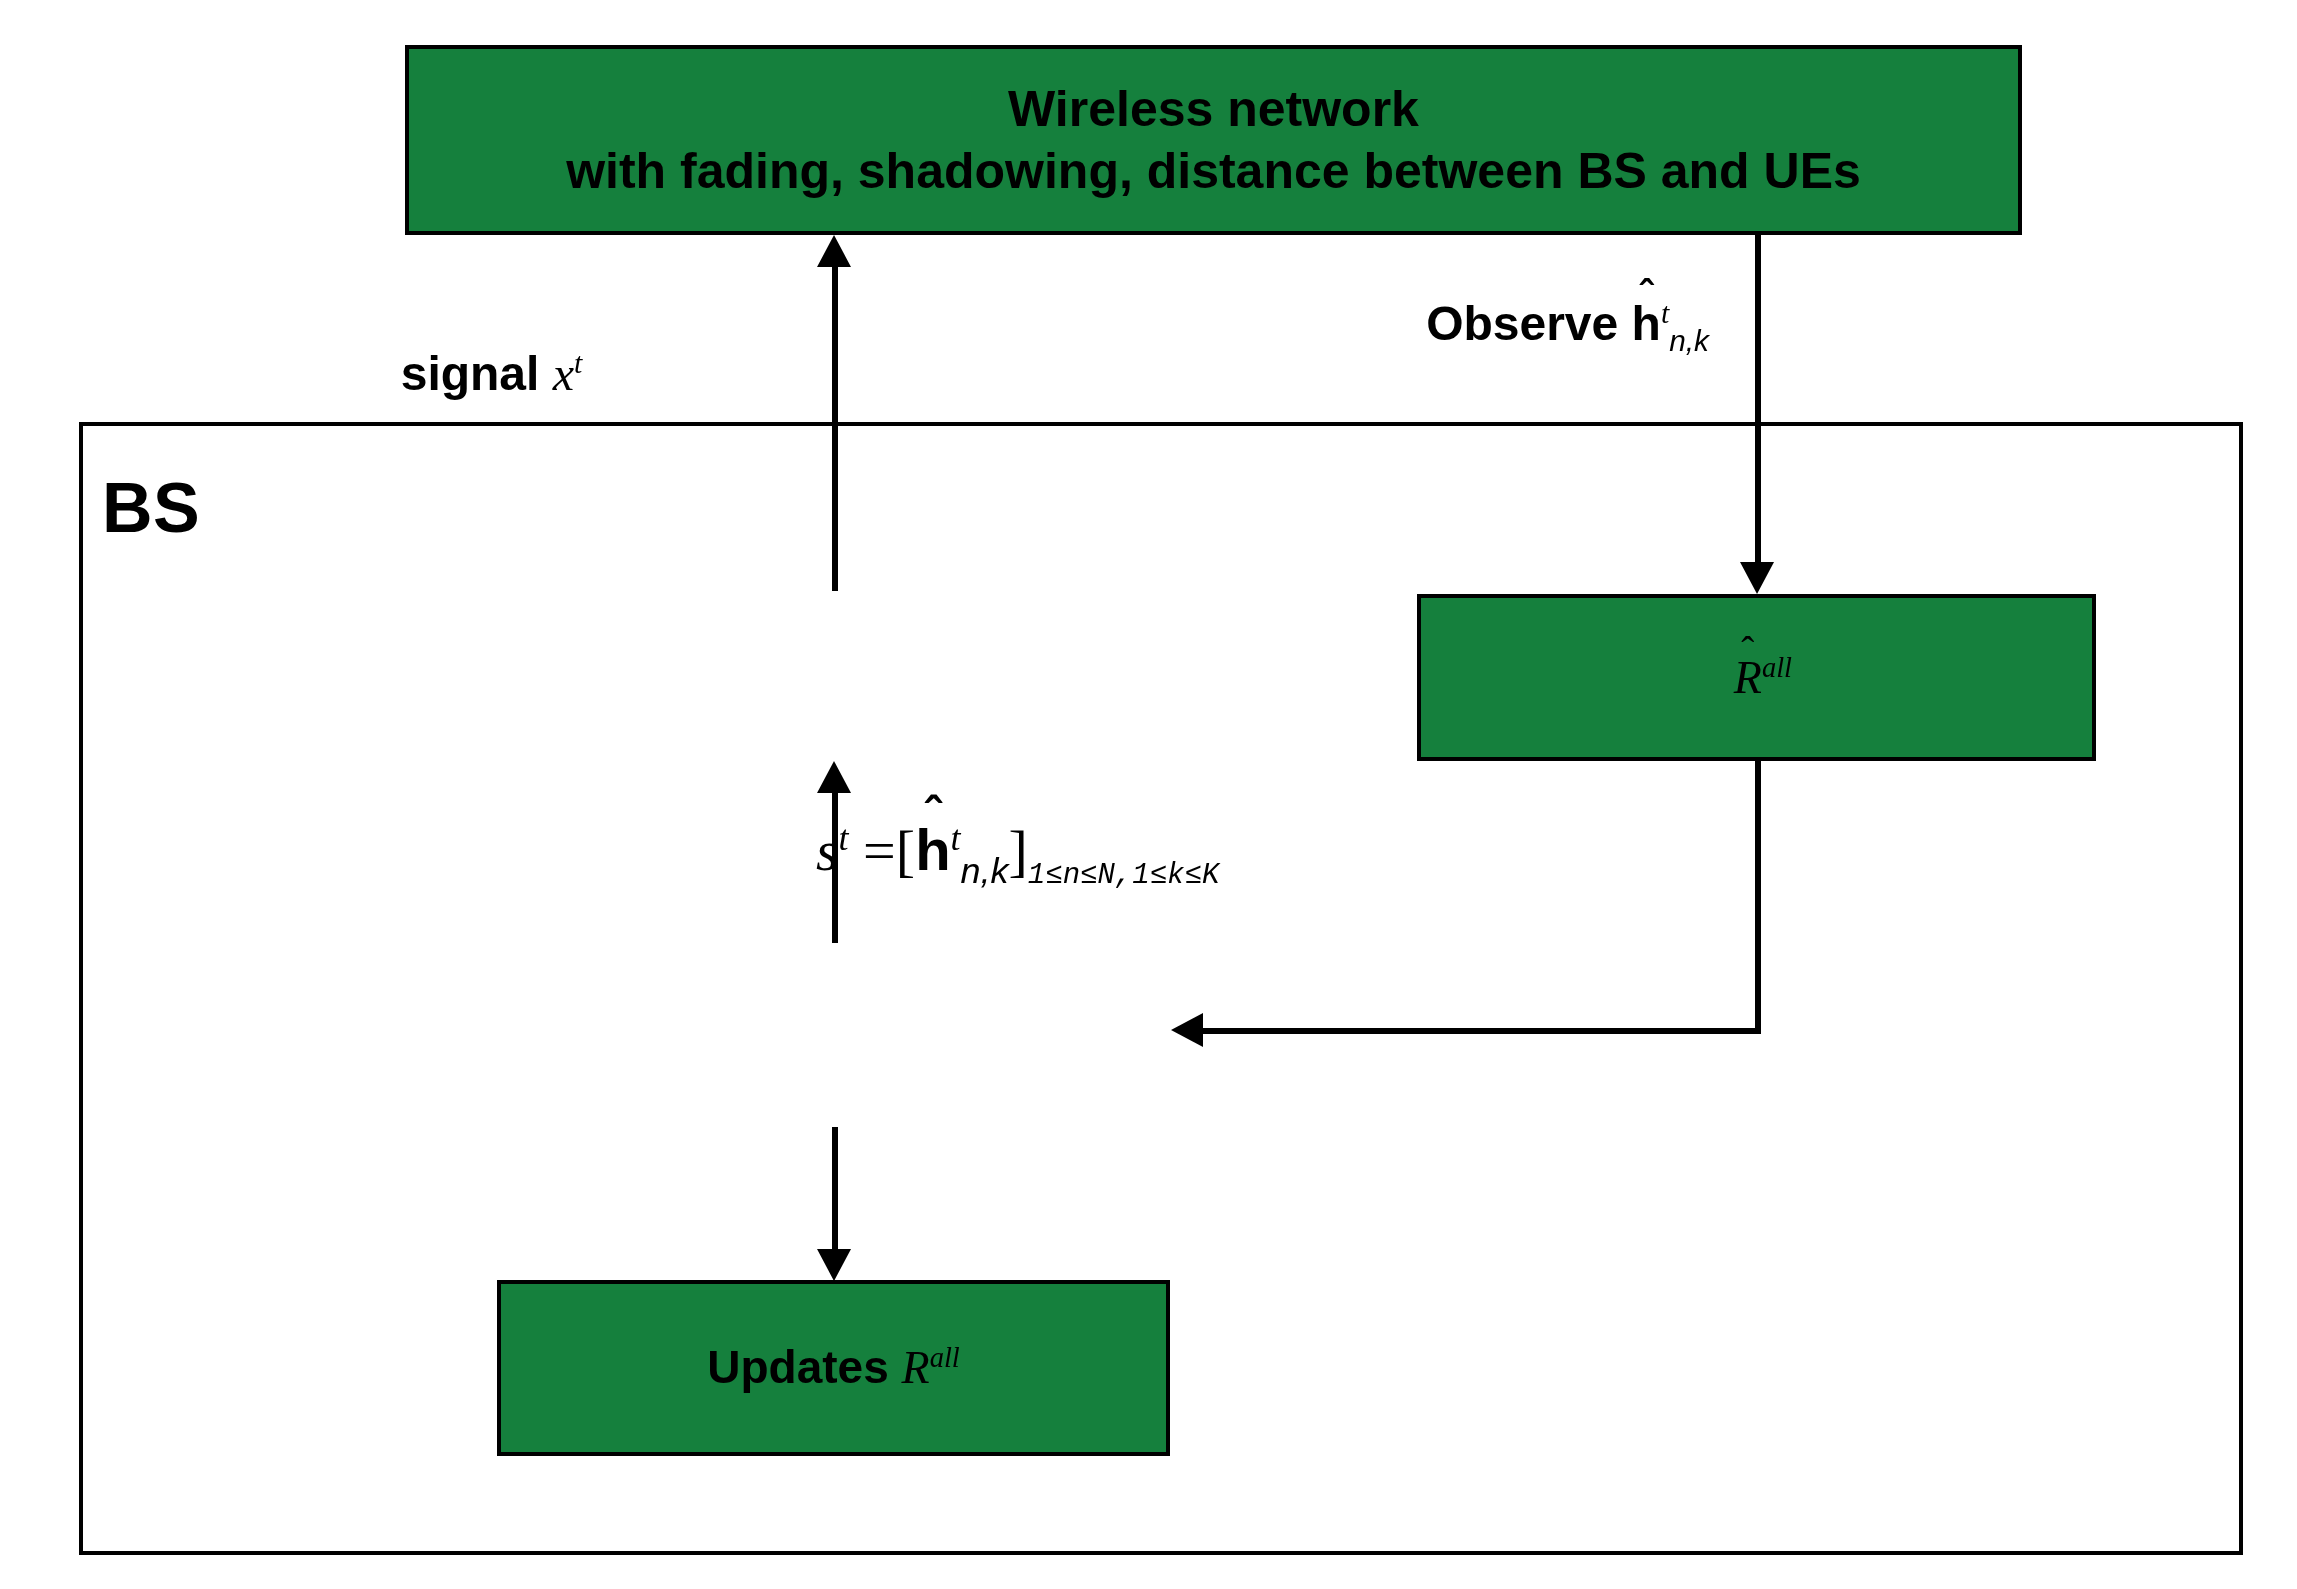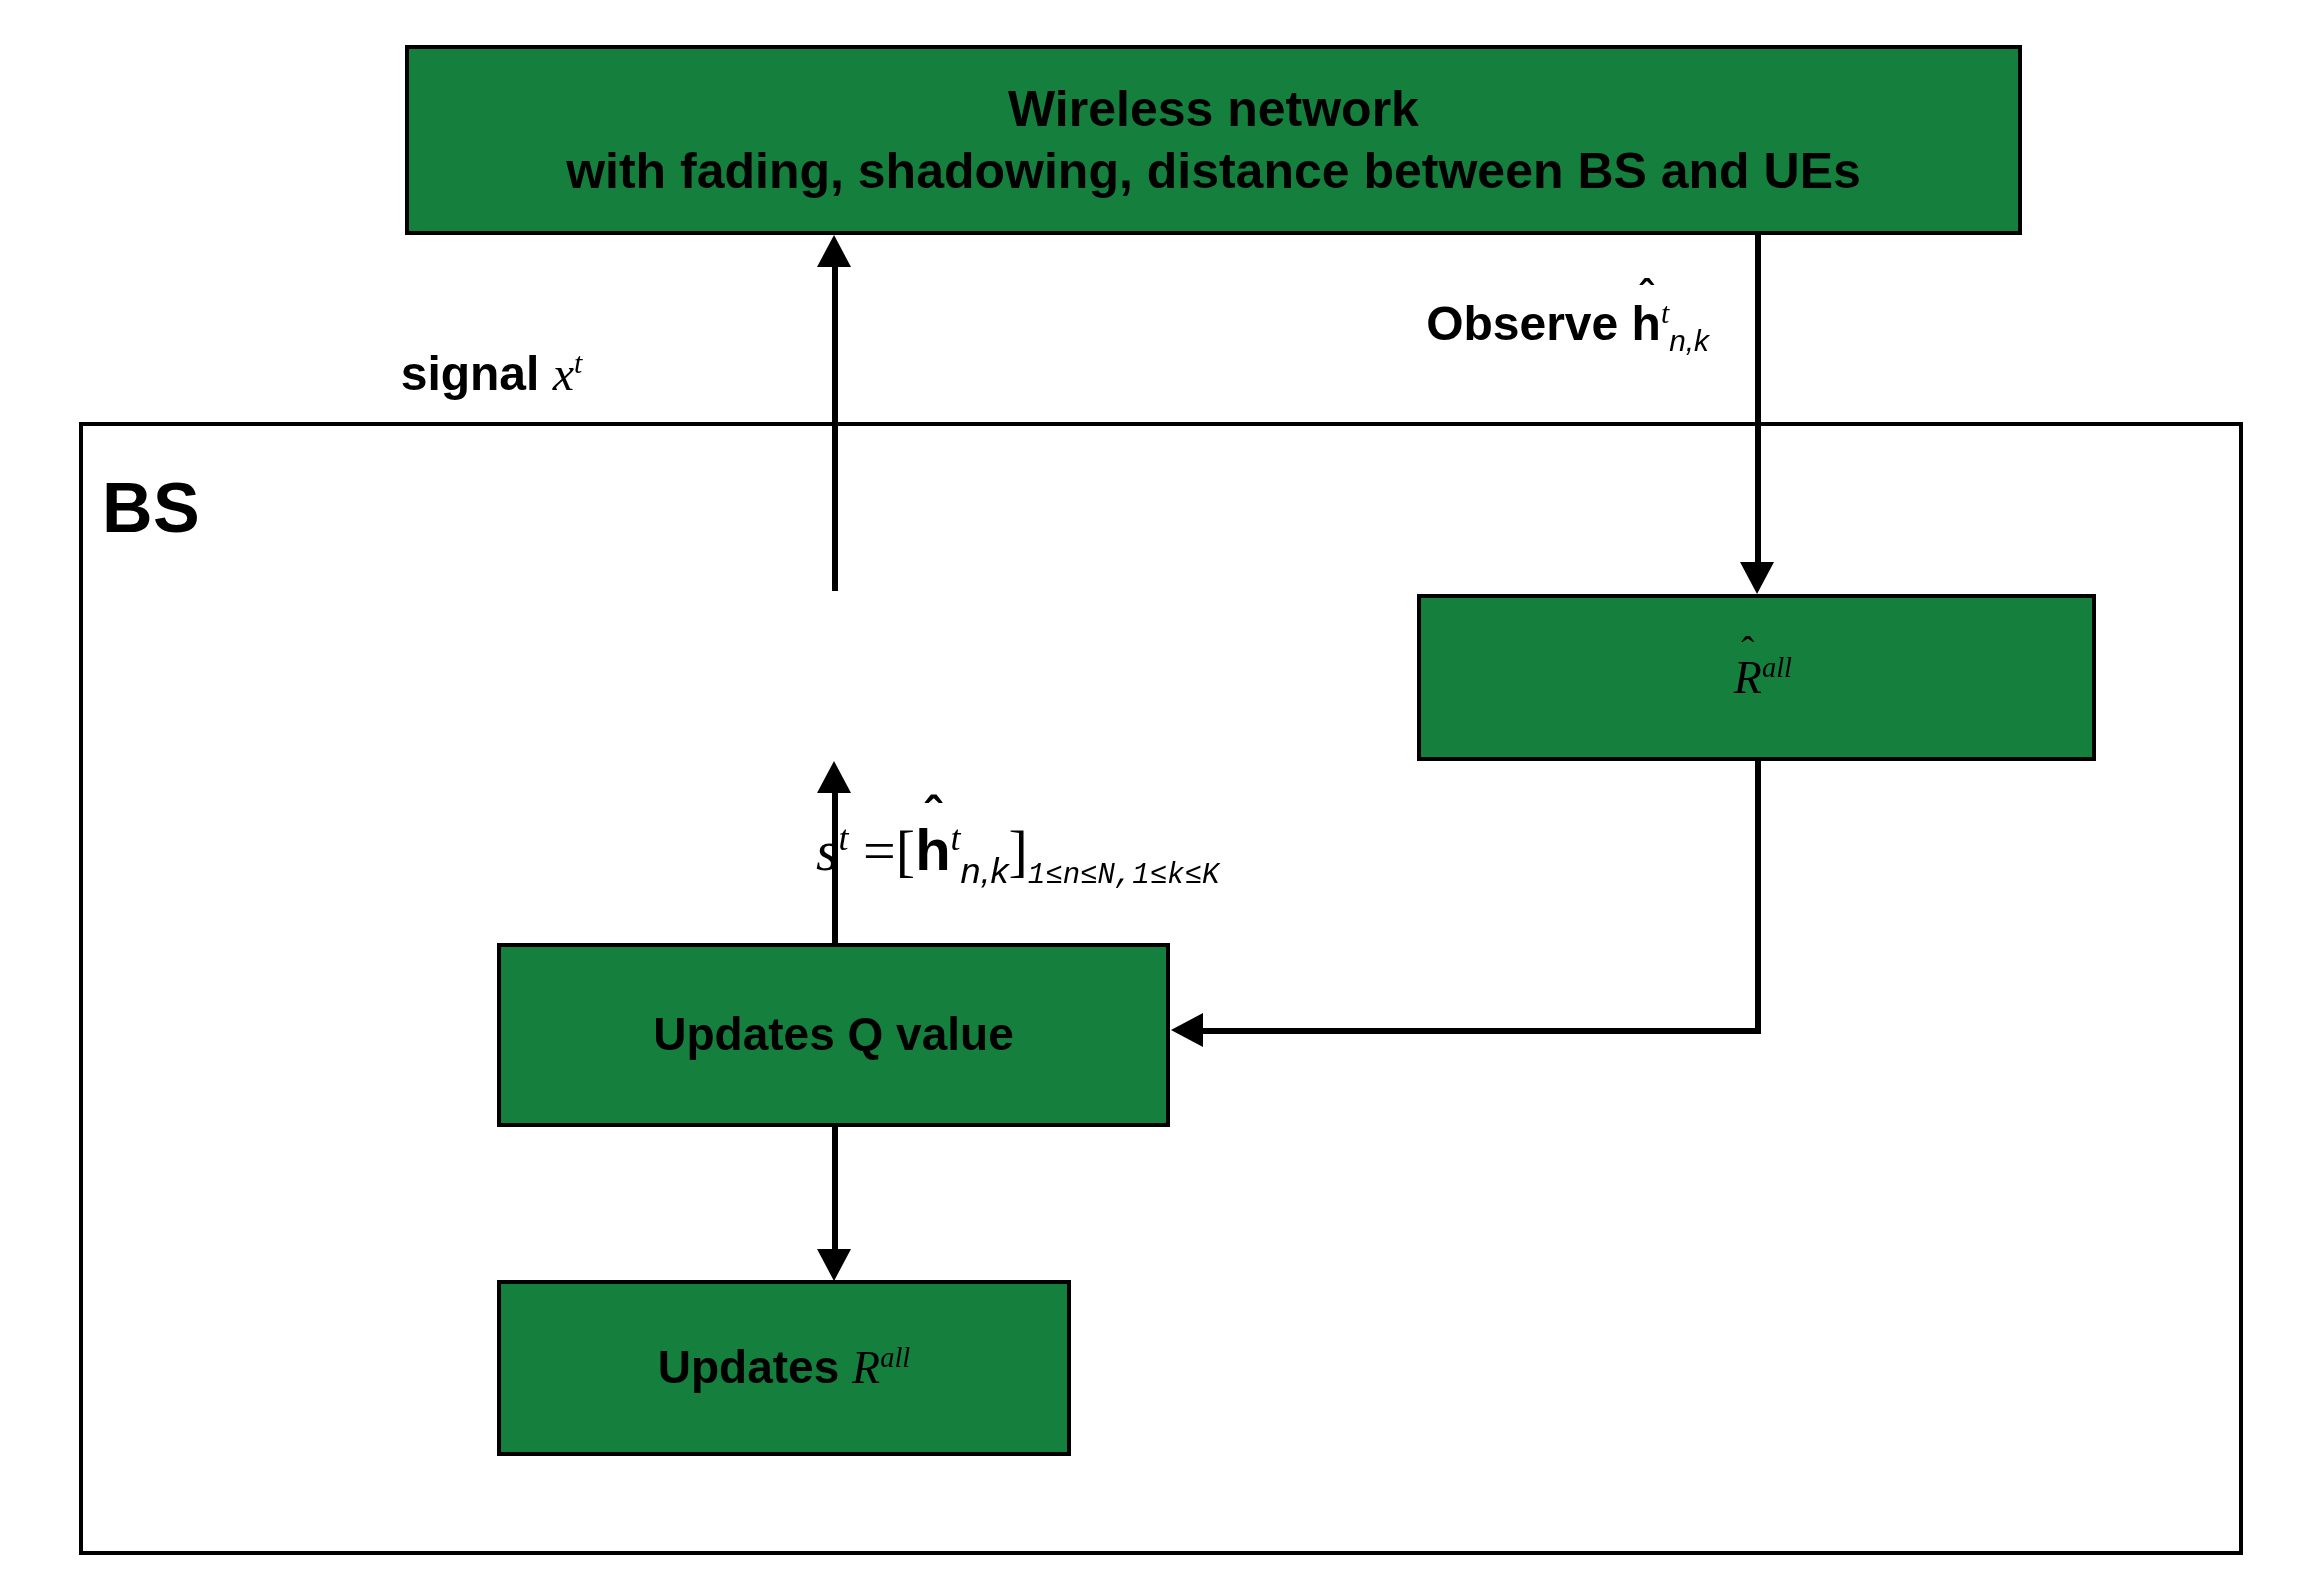--- a/index.html
+++ b/index.html
@@ -74,21 +74,21 @@
   #updateq-box {
     left: 497px;
     top: 943px;
     width: 673px;
     height: 184px;
     font-size: 46px;
   }
   #updater-box {
     left: 497px;
     top: 1280px;
-    width: 574px;
+    width: 673px;
     height: 176px;
     font-size: 46px;
   }
   
   .mi {
     font-family: "Liberation Serif", serif;
     font-style: italic;
     font-weight: normal;
   }
   .mb {
@@ -237,23 +237,20 @@
   </div>
 
   <div id="state-eq">
     <span class="mi">s</span><span class="sup">t</span>
     <span>=</span><span>[</span><span class="hatwrap mb"><span class="hatmark">ˆ</span><span>h</span></span><span class="sup">t</span><span class="sub">n,k</span><span>]</span><span class="rng">1≤n≤N,1≤k≤K</span>
   </div>
 
   <div class="vline" style="left:832px; top:792px; height:151px;"></div>
   <div class="arrow-up" style="left:817px; top:761px;"></div>
 
-  <div class="box" id="updateq-box">
-    <span>Updates Q value</span>
-  </div>
 
   <div class="vline" style="left:1755px; top:761px; height:273px;"></div>
   <div class="hline" style="left:1202px; top:1028px; width:557px;"></div>
   <div class="arrow-left" style="left:1171px; top:1013px;"></div>
 
   <div class="vline" style="left:832px; top:1127px; height:122px;"></div>
   <div class="arrow-down" style="left:817px; top:1249px;"></div>
 
   <div class="box" id="updater-box">
     <div>

